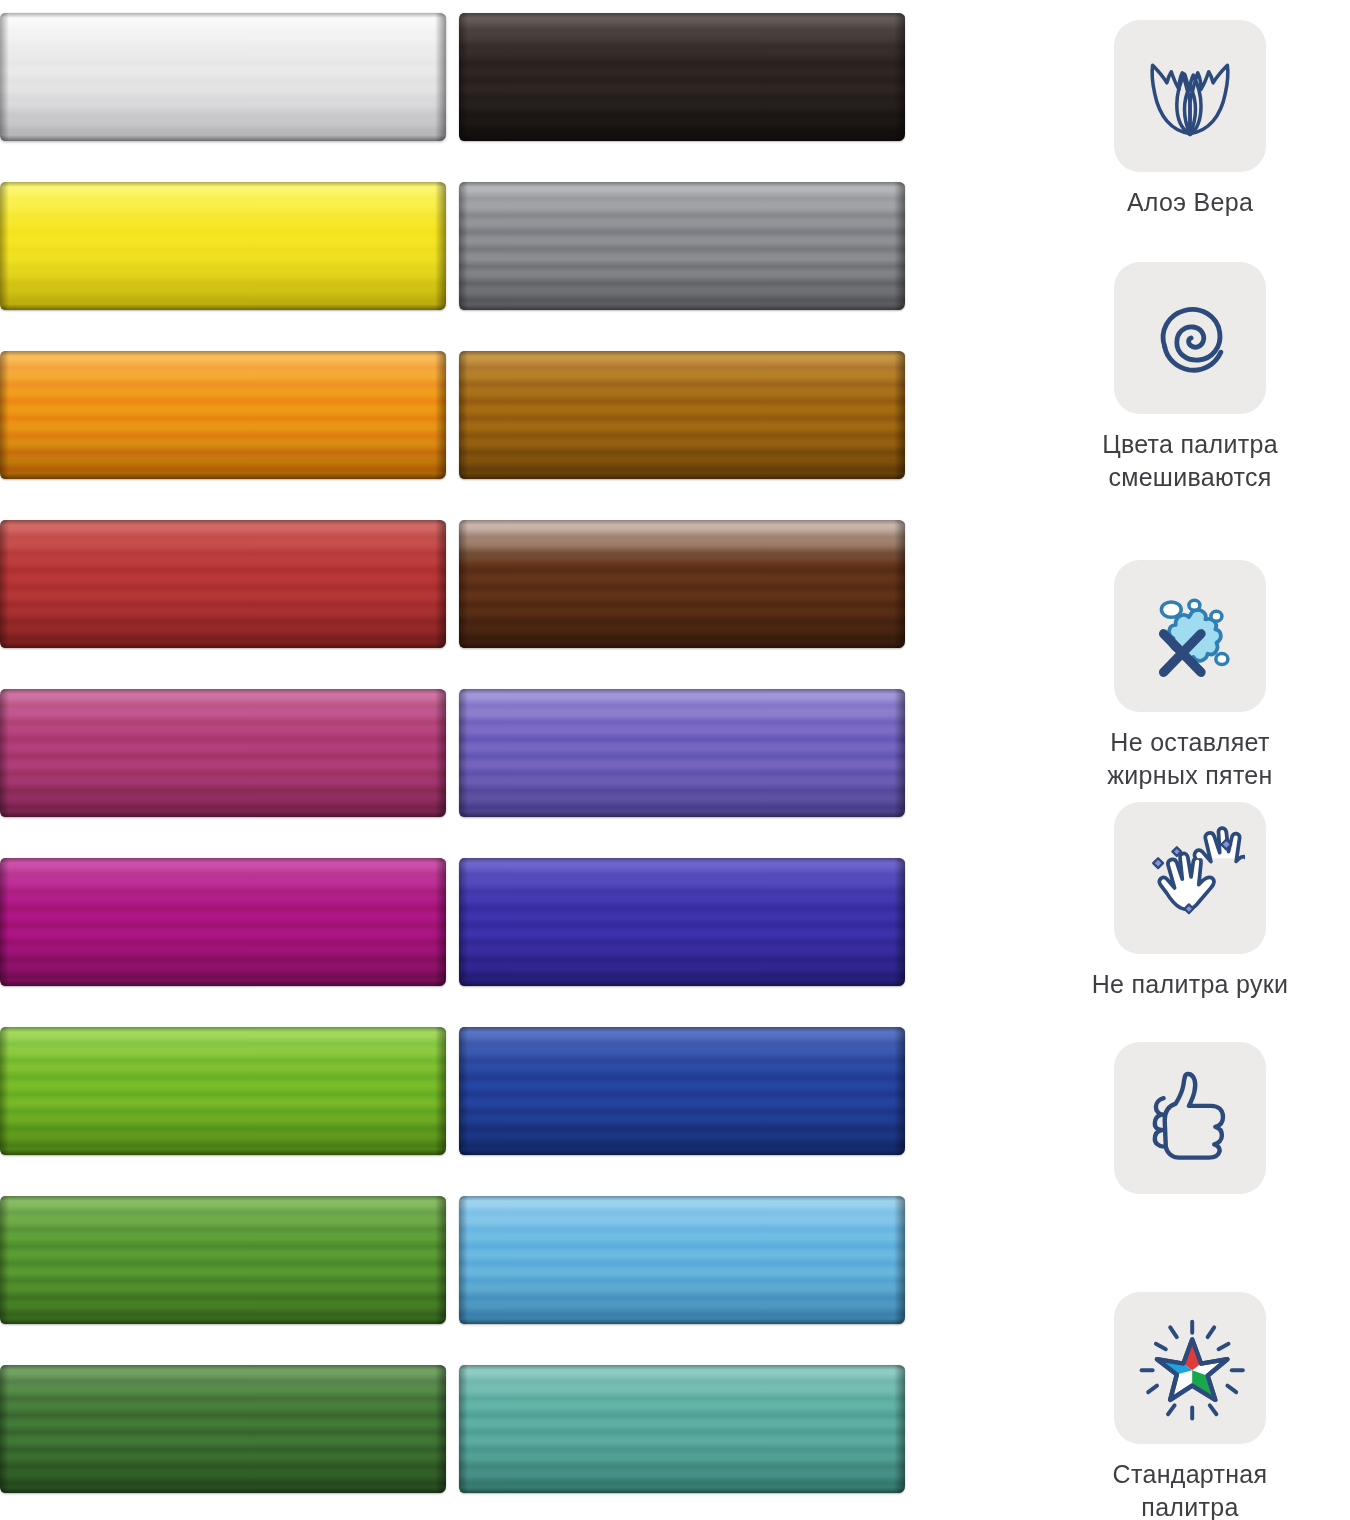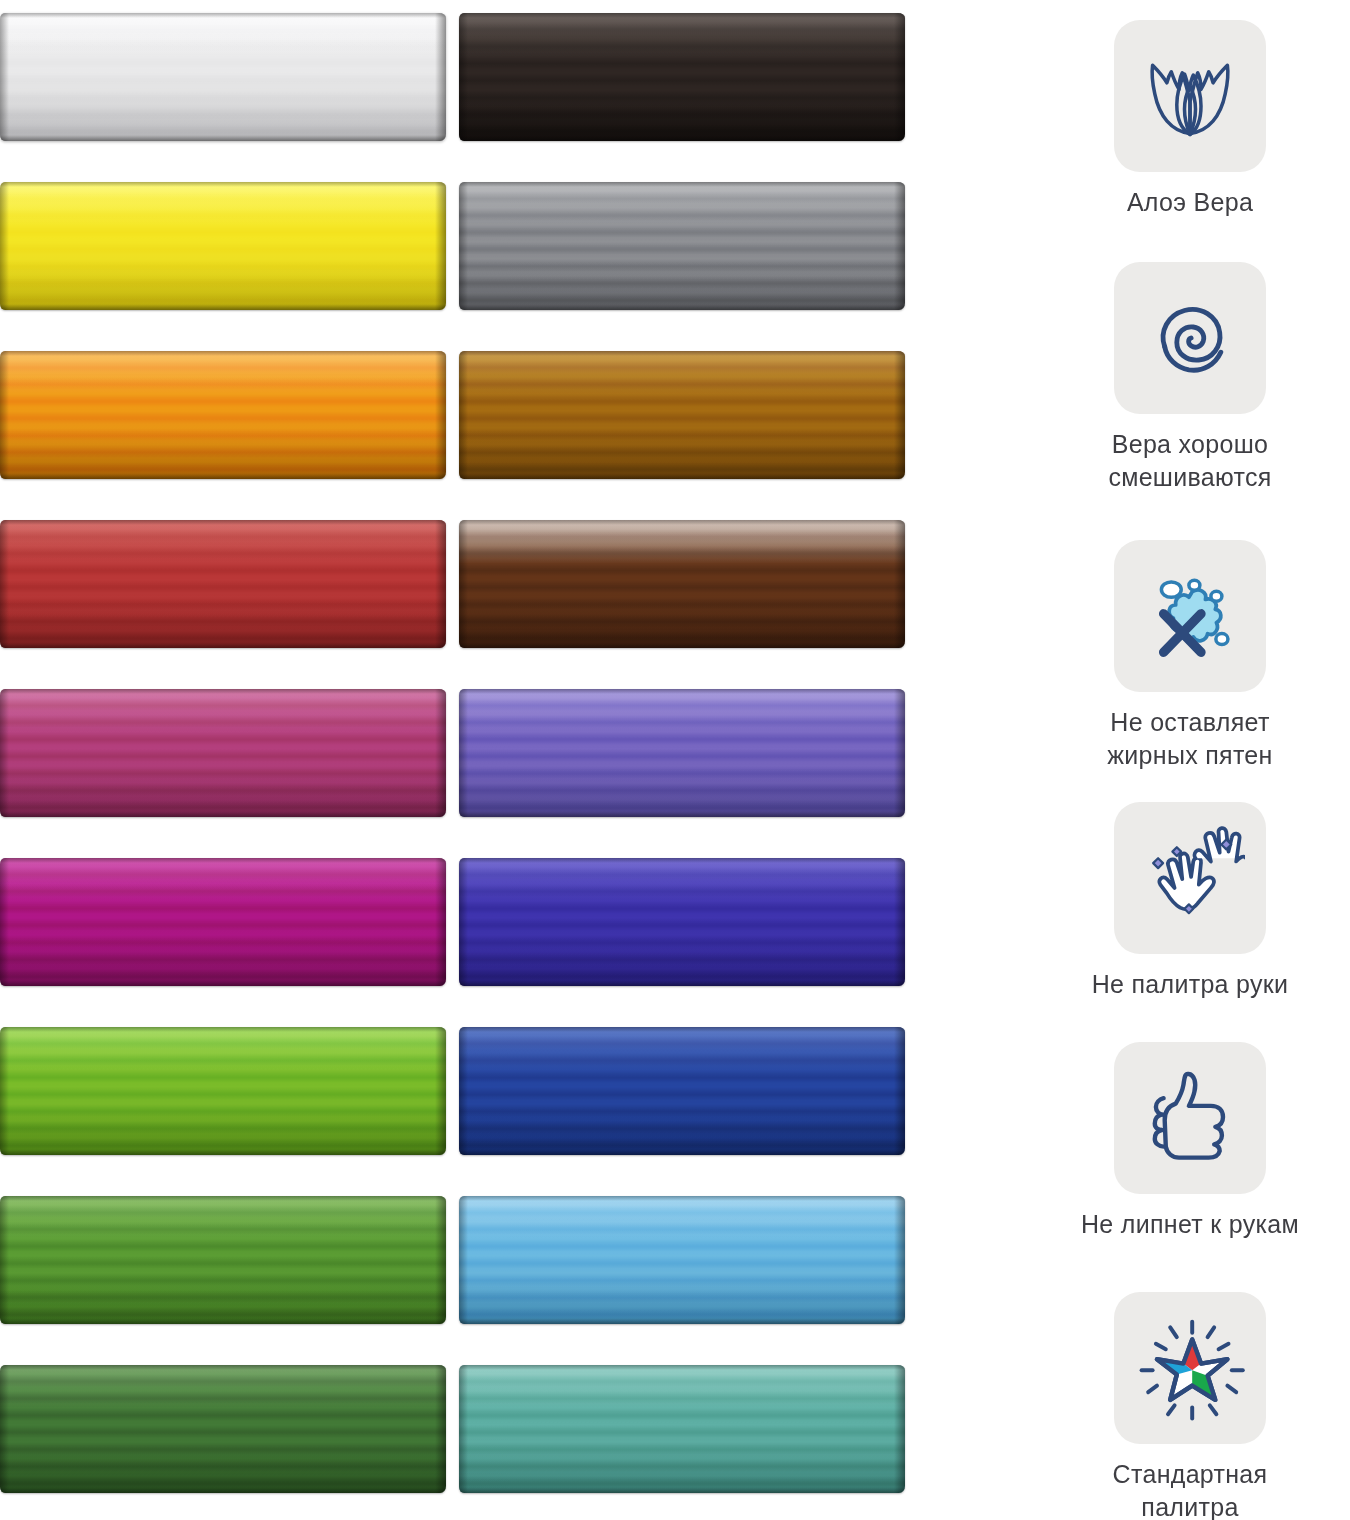--- a/index.html
+++ b/index.html
@@ -392,24 +392,24 @@
       </div>
       <div class="feature-item" style="top: 262px;">
         <div class="feature-tile">
           <svg width="110" height="110" viewBox="0 0 100 100" fill="none" stroke-linecap="round" stroke-linejoin="round">
             <g stroke="#2d4a7c" stroke-width="4.4" fill="none">
               <path d="M27 58 C22 44 30 29 45 25 C60 21 75 30 77 45 C79 58 70 69 58 70 C47 71 38 64 38 54 C38 45 45 39 53 40 C60 41 64 47 62 53 C60 58 55 60 51 57 C48 55 48 51 51 50"></path>
               <path d="M27 58 C29 69 38 77 49 79 C62 81 73 74 78 63"></path>
             </g>
           </svg>
         </div>
-        <div class="feature-label">Вера хорошо
+        <div class="feature-label">Цвета палитра
 смешиваются</div>
       </div>
-      <div class="feature-item" style="top: 540px;">
+      <div class="feature-item" style="top: 560px;">
         <div class="feature-tile">
           <svg width="110" height="110" viewBox="0 0 100 100" fill="none" stroke-linecap="round" stroke-linejoin="round">
             <g>
               <path d="M52 28 C58 24 66 28 64 35 C70 33 76 38 73 44 C79 45 80 53 74 56 C77 62 72 69 66 66 C65 73 56 75 53 69 C48 74 40 70 41 63 C34 64 30 56 35 52 C29 49 30 40 37 40 C36 33 44 28 49 33 Z" fill="#9fdcf0" stroke="#2f7fb5" stroke-width="3.4"></path>
               <ellipse cx="33" cy="26" rx="9" ry="7" fill="#ffffff" stroke="#2f7fb5" stroke-width="3.2"></ellipse>
               <ellipse cx="54" cy="22" rx="5" ry="4.5" fill="#ffffff" stroke="#2f7fb5" stroke-width="3.2"></ellipse>
               <ellipse cx="74" cy="32" rx="5" ry="4.5" fill="#ffffff" stroke="#2f7fb5" stroke-width="3.2"></ellipse>
               <ellipse cx="79" cy="71" rx="5.5" ry="5" fill="#ffffff" stroke="#2f7fb5" stroke-width="3.2"></ellipse>
               <path d="M26 48 L60 83" stroke="#2d4a7c" stroke-width="8.5"></path>
               <path d="M60 48 L26 83" stroke="#2d4a7c" stroke-width="8.5"></path>
@@ -440,21 +440,20 @@
         <div class="feature-tile">
           <svg width="110" height="110" viewBox="0 0 100 100" fill="none" stroke-linecap="round" stroke-linejoin="round">
             <g stroke="#2d4a7c" stroke-width="4" fill="none">
               <path d="M41 45 C44 40 47 34 48 28 C49 22 49 17 53 18 C58 19 60 26 58 34 C57 39 55 43 53 47 L73 47 C80 47 84 51 84 57 C84 62 81 65 77 66 C81 67 83 70 83 74 C83 78 80 81 76 82 C79 83 81 85 81 88 C80 92 76 94 71 94 L44 94 C38 94 33 90 32 84 L31 60 C31 51 35 47 41 45 Z" transform="translate(-4,-8) scale(1.0)"></path>
               <path d="M30 40 C26 41 23 44 23 48 C23 52 26 55 30 55" transform="translate(-4,-8)"></path>
               <path d="M28 55 C24 56 22 59 22 63 C22 67 25 69 29 69" transform="translate(-4,-8)"></path>
               <path d="M28 69 C24 70 22 73 22 77 C22 81 26 84 30 84" transform="translate(-4,-8)"></path>
             </g>
           </svg>
         </div>
-        <div class="feature-label">Не липнет к рукам</div>
       </div>
       <div class="feature-item" style="top: 1292px;">
         <div class="feature-tile">
           <svg width="110" height="110" viewBox="0 0 100 100" fill="none" stroke-linecap="round" stroke-linejoin="round">
             <g>
               <path d="M52 24 L60 46 L84 42 L66 57 L73 79 L52 66 L32 79 L38 56 L20 42 L44 46 Z" fill="#ffffff" stroke="#2d4a7c" stroke-width="4"></path>
               <path d="M52 24 L60 46 L52 52 L44 46 Z" fill="#e03a3a"></path>
               <path d="M44 46 L52 52 L38 56 L20 42 Z" fill="#1fa3d8"></path>
               <path d="M52 52 L66 57 L73 79 L52 66 Z" fill="#19a84b"></path>
               <path d="M52 24 L60 46 L84 42 L66 57 L73 79 L52 66 L32 79 L38 56 L20 42 L44 46 Z" fill="none" stroke="#2d4a7c" stroke-width="4"></path>

